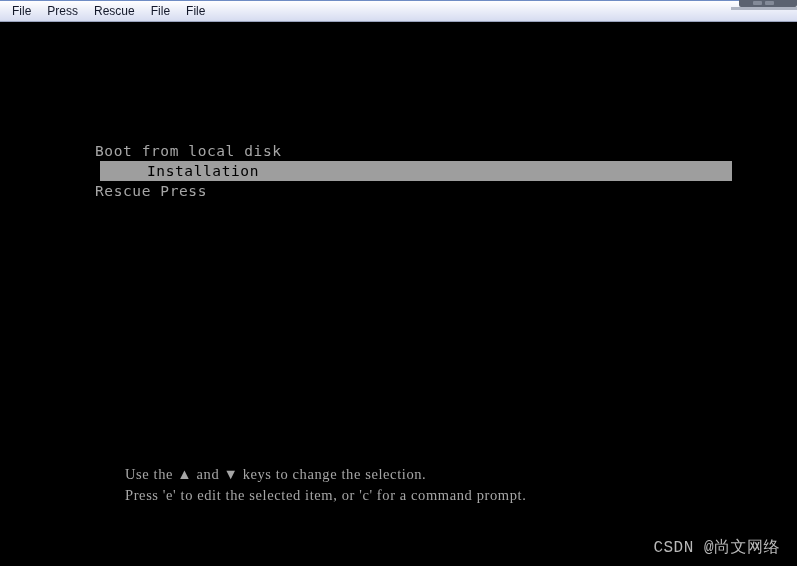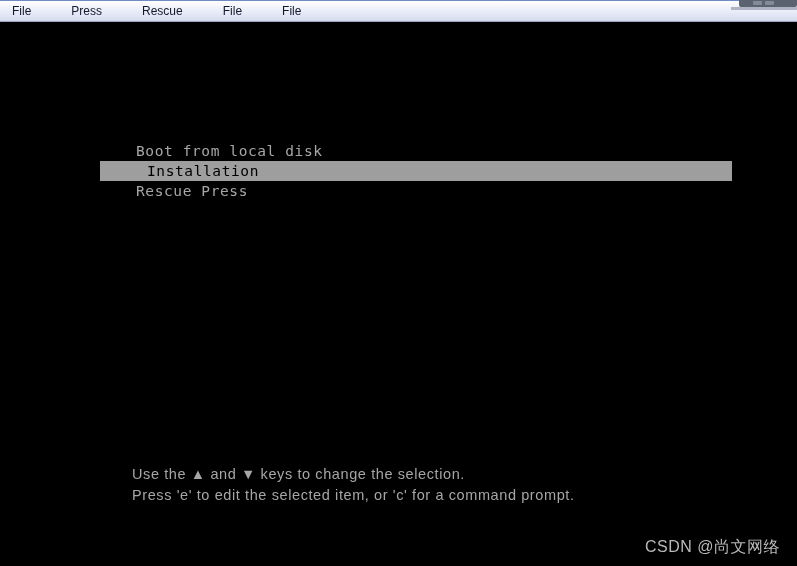--- a/index.html
+++ b/index.html
@@ -35,21 +35,20 @@
                 #f2f4fb 6px,
                 #e4e8f6 13px,
                 #dadff2 18px,
                 #d4daee 20px);
     border-top: 1px solid #6f8cc4;
     box-sizing: border-box;
     display: flex;
     align-items: center;
     padding-left: 4px;
     z-index: 5;
-    gap: 24px;
   }
   #menubar::after {
     content: "";
     position: absolute;
     left: 0;
     bottom: 0;
     width: 100%;
     height: 1px;
     background: #9aa3bd;
   }
@@ -121,52 +120,50 @@
     height: 20px;
     line-height: 20px;
     font-family: "DejaVu Sans Mono", "Liberation Mono", monospace;
     font-size: 14.5px;
     letter-spacing: 0.6px;
     color: #a6a6a6;
     padding-left: 95px;
     box-sizing: border-box;
     white-space: pre;
     cursor: default;
-    margin-left: 41px;
   }
   .boot-entry.selected {
     color: #000000;
     background: #9e9e9e;
     margin-left: 100px;
     padding-left: 47px;
     width: 632px;
   }
 
   #help-block {
     position: absolute;
     left: 125px;
     top: 442px;
     width: 640px;
   }
   .help-line {
-    font-family: Liberation Sans, sans-serif;
+    font-family: Liberation Serif, serif;
     font-size: 14.5px;
     letter-spacing: 0.6px;
     line-height: 21px;
     color: #a6a6a6;
     white-space: pre;
     cursor: default;
-    margin-left: 7px;
   }
 
   #watermark {
     position: absolute;
     right: 17px;
     bottom: 8px;
-    font-family: Liberation Sans, sans-serif;
+    font-family: Liberation Mono, monospace;
     font-size: 16px;
     color: #b9b9b9;
     letter-spacing: 0.5px;
     white-space: pre;
     cursor: default;
   }
 </style>
 </head>
 <body>
 

